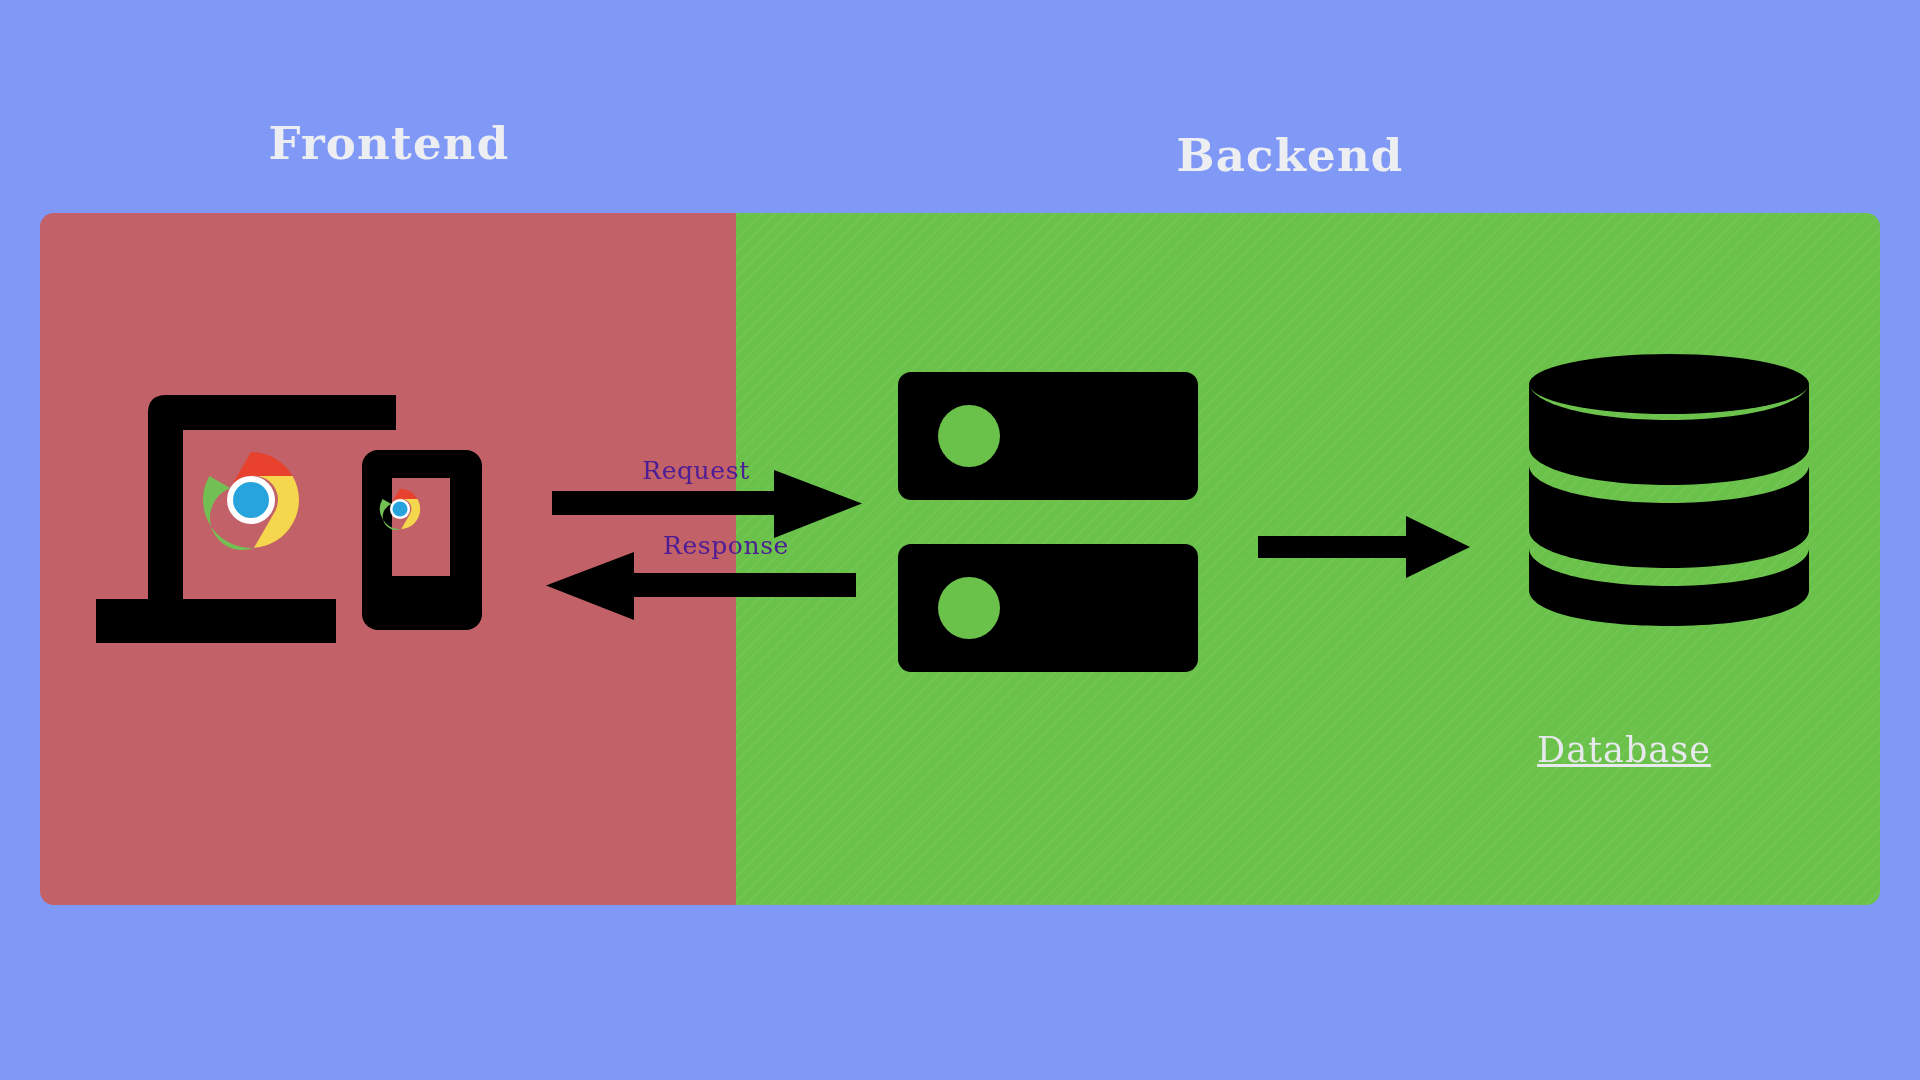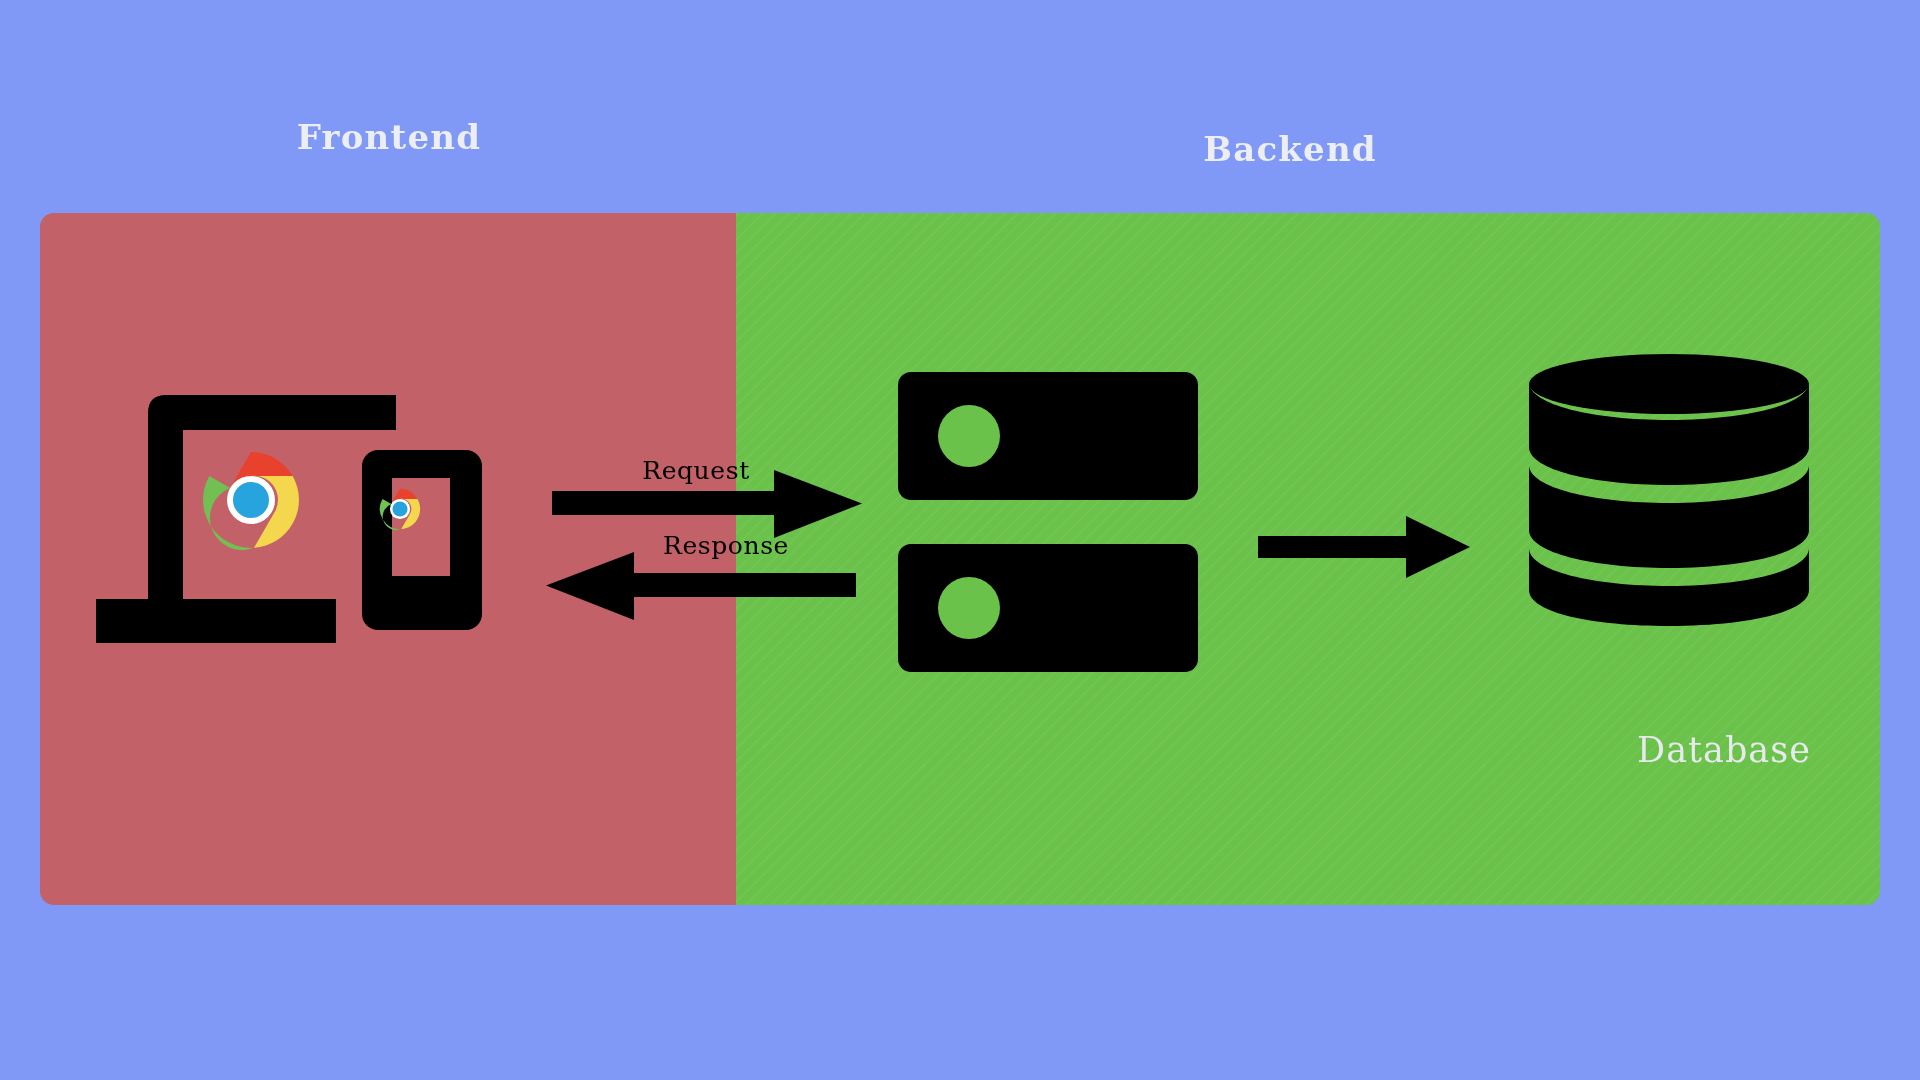--- a/index.html
+++ b/index.html
@@ -20,21 +20,21 @@
     height: 1080px;
     background: #8099f7;
   }
 
   
   .section-title {
     position: absolute;
     color: #eceef2;
     font-family: "DejaVu Serif", serif;
     font-weight: bold;
-    font-size: 34px;
+    font-size: 45px;
     letter-spacing: 1.2px;
     white-space: nowrap;
     text-align: center;
     transform: translateX(-50%);
   }
   #frontend-title { left: 389px; top: 117px; }
   #backend-title  { left: 1290px; top: 117px; margin-top: 12px; }
 
   
   .panel {
@@ -77,26 +77,26 @@
     color: #e8e9ee;
     font-family: "DejaVu Serif", serif;
     font-weight: normal;
     font-size: 35px;
     letter-spacing: 1px;
     white-space: nowrap;
     transform: translateX(-50%);
   }
   #client-label  { left: 246px;  top: 700px; }
   #server-label  { left: 1082px; top: 722px; }
-  #database-label{ left: 1724px; top: 730px; }
+  #database-label{ left: 1624px; top: 730px; text-decoration: underline; }
 
   
   .flow-label {
     position: absolute;
-    color: #000000;
+    color: #4c1d95;
     font-family: "DejaVu Serif", serif;
     font-size: 25px;
     letter-spacing: 0.6px;
     white-space: nowrap;
     transform: translateX(-50%);
   }
   #request-label  { left: 696px; top: 456px; }
   #response-label { left: 708px; top: 531px; margin-left: 18px; }
 
   

